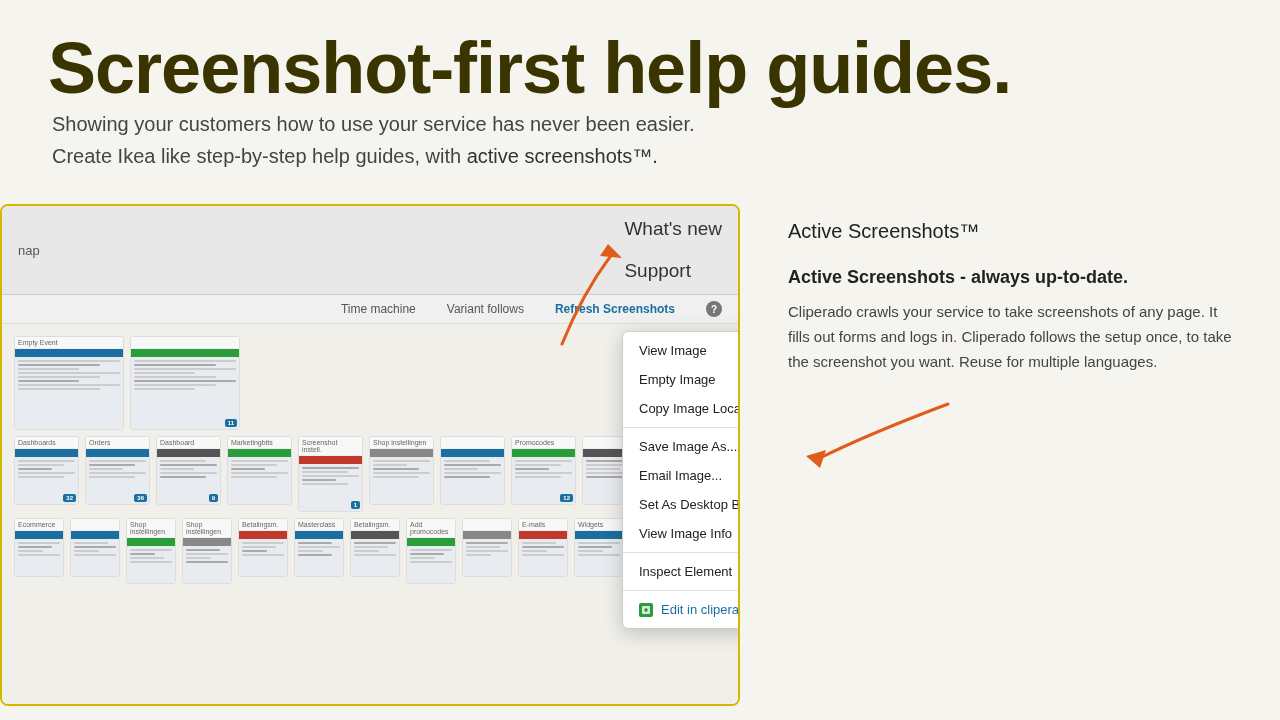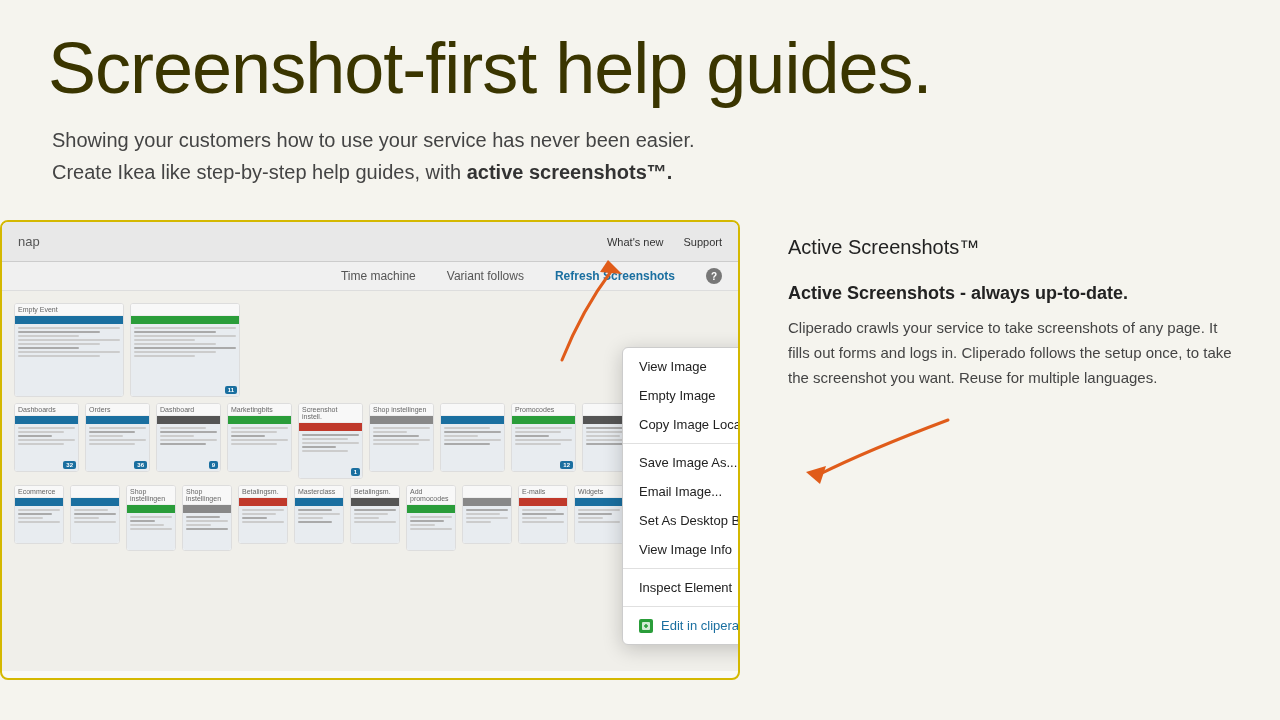--- a/index.html
+++ b/index.html
@@ -11,34 +11,34 @@
       overflow: hidden;
       position: relative;
     }
 
     
     .header-section {
       padding: 32px 48px 24px 48px;
     }
     .main-title {
       font-size: 72px;
-      font-weight: 400;
+      font-weight: 700;
       color: #3a3500;
       line-height: 1.0;
-      margin-bottom: 20px;
+      margin-bottom: 4px;
       letter-spacing: -1px;
     }
     .subtitle {
       font-size: 20px;
       color: #444;
       line-height: 1.6;
       padding-left: 4px;
     }
     .subtitle strong {
-      font-weight: 700;
+      font-weight: 400;
       color: #333;
     }
 
     
     .content-row {
       display: flex;
       flex-direction: row;
       align-items: flex-start;
       position: relative;
       margin-top: 8px;
@@ -66,22 +66,23 @@
       align-items: center;
     }
     .browser-nav-left {
       font-size: 13px;
       color: #555;
       font-weight: 500;
     }
     .browser-nav-right {
       display: flex;
       gap: 20px;
-      font-size: 11px;
+      font-size: 19px;
       color: #333;
+      flex-direction: column;
     }
 
     
     .toolbar-bar {
       background: #f0f0f0;
       border-bottom: 1px solid #ddd;
       padding: 6px 16px;
       display: flex;
       justify-content: flex-end;
       align-items: center;

